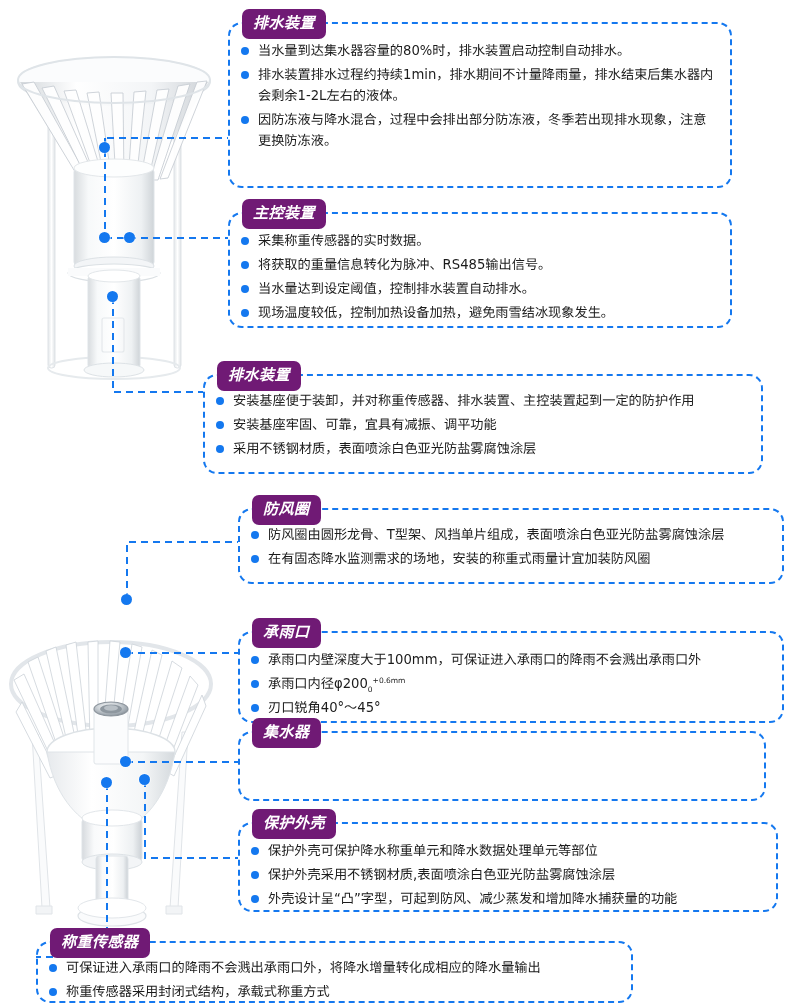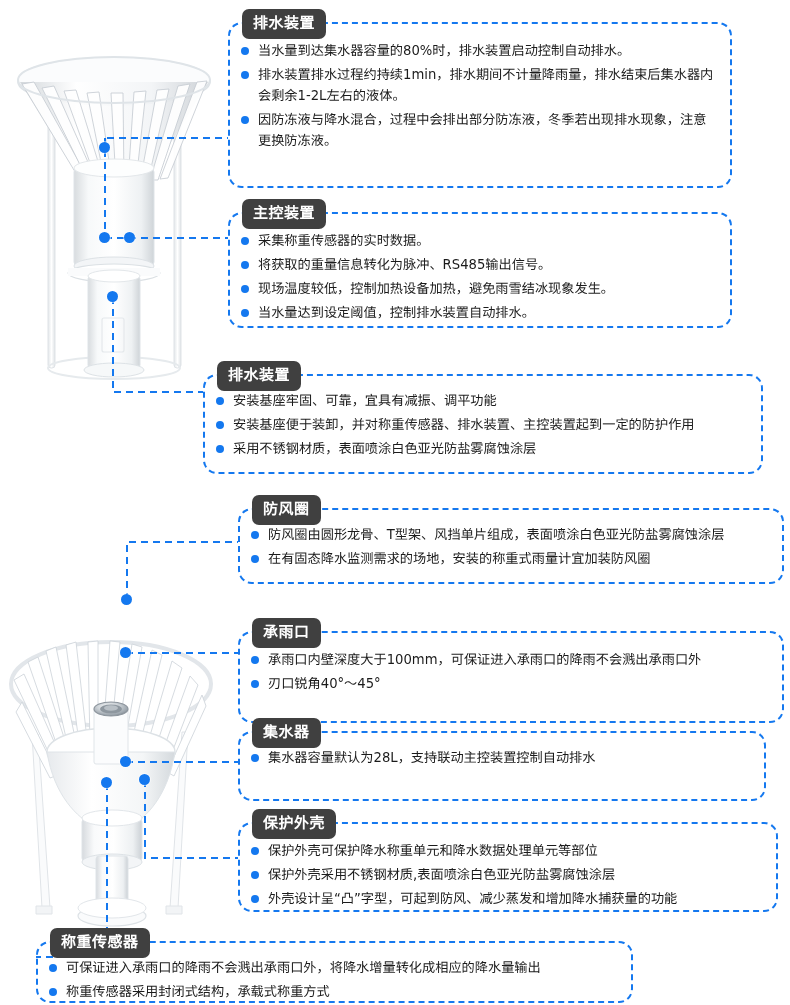--- a/index.html
+++ b/index.html
@@ -27,29 +27,30 @@
   .card{
     position:absolute;
     box-sizing:border-box;
     border:2px dashed #1478ef;
     border-radius:14px;
     background:transparent;
   }
   .card-badge{
     position:absolute;
     top:-15px;left:12px;
-    background:#404040;
+    background:#701a75;
     color:#ffffff;
     font-size:15px;
     font-weight:bold;
     line-height:1;
     padding:7px 11px 8px 11px;
     border-radius:7px;
     white-space:nowrap;
     letter-spacing:.5px;
+    font-style:italic;
   }
   .card-body{
     padding:16px 10px 12px 10px;
   }
   .bullet{
     position:relative;
     display:block;
     padding-left:18px;
     font-size:13.2px;
     line-height:21px;
@@ -268,54 +269,54 @@
       <span class="bullet">排水装置排水过程约持续1min，排水期间不计量降雨量，排水结束后集水器内会剩余1-2L左右的液体。</span>
       <span class="bullet">因防冻液与降水混合，过程中会排出部分防冻液，冬季若出现排水现象，注意更换防冻液。</span>
     </div>
   </div>
 
   <div class="card" id="card-main">
     <div class="card-badge">主控装置</div>
     <div class="card-body">
       <span class="bullet">采集称重传感器的实时数据。</span>
       <span class="bullet">将获取的重量信息转化为脉冲、RS485输出信号。</span>
+      <span class="bullet">当水量达到设定阈值，控制排水装置自动排水。</span>
       <span class="bullet">现场温度较低，控制加热设备加热，避免雨雪结冰现象发生。</span>
-      <span class="bullet">当水量达到设定阈值，控制排水装置自动排水。</span>
     </div>
   </div>
 
   <div class="card" id="card-base">
     <div class="card-badge">排水装置</div>
     <div class="card-body">
+      <span class="bullet">安装基座便于装卸，并对称重传感器、排水装置、主控装置起到一定的防护作用</span>
       <span class="bullet">安装基座牢固、可靠，宜具有减振、调平功能</span>
-      <span class="bullet">安装基座便于装卸，并对称重传感器、排水装置、主控装置起到一定的防护作用</span>
       <span class="bullet">采用不锈钢材质，表面喷涂白色亚光防盐雾腐蚀涂层</span>
     </div>
   </div>
 
   <div class="card" id="card-windshield">
     <div class="card-badge">防风圈</div>
     <div class="card-body">
       <span class="bullet">防风圈由圆形龙骨、T型架、风挡单片组成，表面喷涂白色亚光防盐雾腐蚀涂层</span>
       <span class="bullet">在有固态降水监测需求的场地，安装的称重式雨量计宜加装防风圈</span>
     </div>
   </div>
 
   <div class="card" id="card-inlet">
     <div class="card-badge">承雨口</div>
     <div class="card-body">
       <span class="bullet">承雨口内壁深度大于100mm，可保证进入承雨口的降雨不会溅出承雨口外</span>
+      <span class="bullet"><span>承雨口内径φ200</span><sub>0</sub><sup>+0.6mm</sup></span>
       <span class="bullet">刃口锐角40°～45°</span>
     </div>
   </div>
 
   <div class="card" id="card-collector">
     <div class="card-badge">集水器</div>
     <div class="card-body">
-      <span class="bullet">集水器容量默认为28L，支持联动主控装置控制自动排水</span>
     </div>
   </div>
 
   <div class="card" id="card-shell">
     <div class="card-badge">保护外壳</div>
     <div class="card-body">
       <span class="bullet">保护外壳可保护降水称重单元和降水数据处理单元等部位</span>
       <span class="bullet">保护外壳采用不锈钢材质,表面喷涂白色亚光防盐雾腐蚀涂层</span>
       <span class="bullet">外壳设计呈“凸”字型，可起到防风、减少蒸发和增加降水捕获量的功能</span>
     </div>

